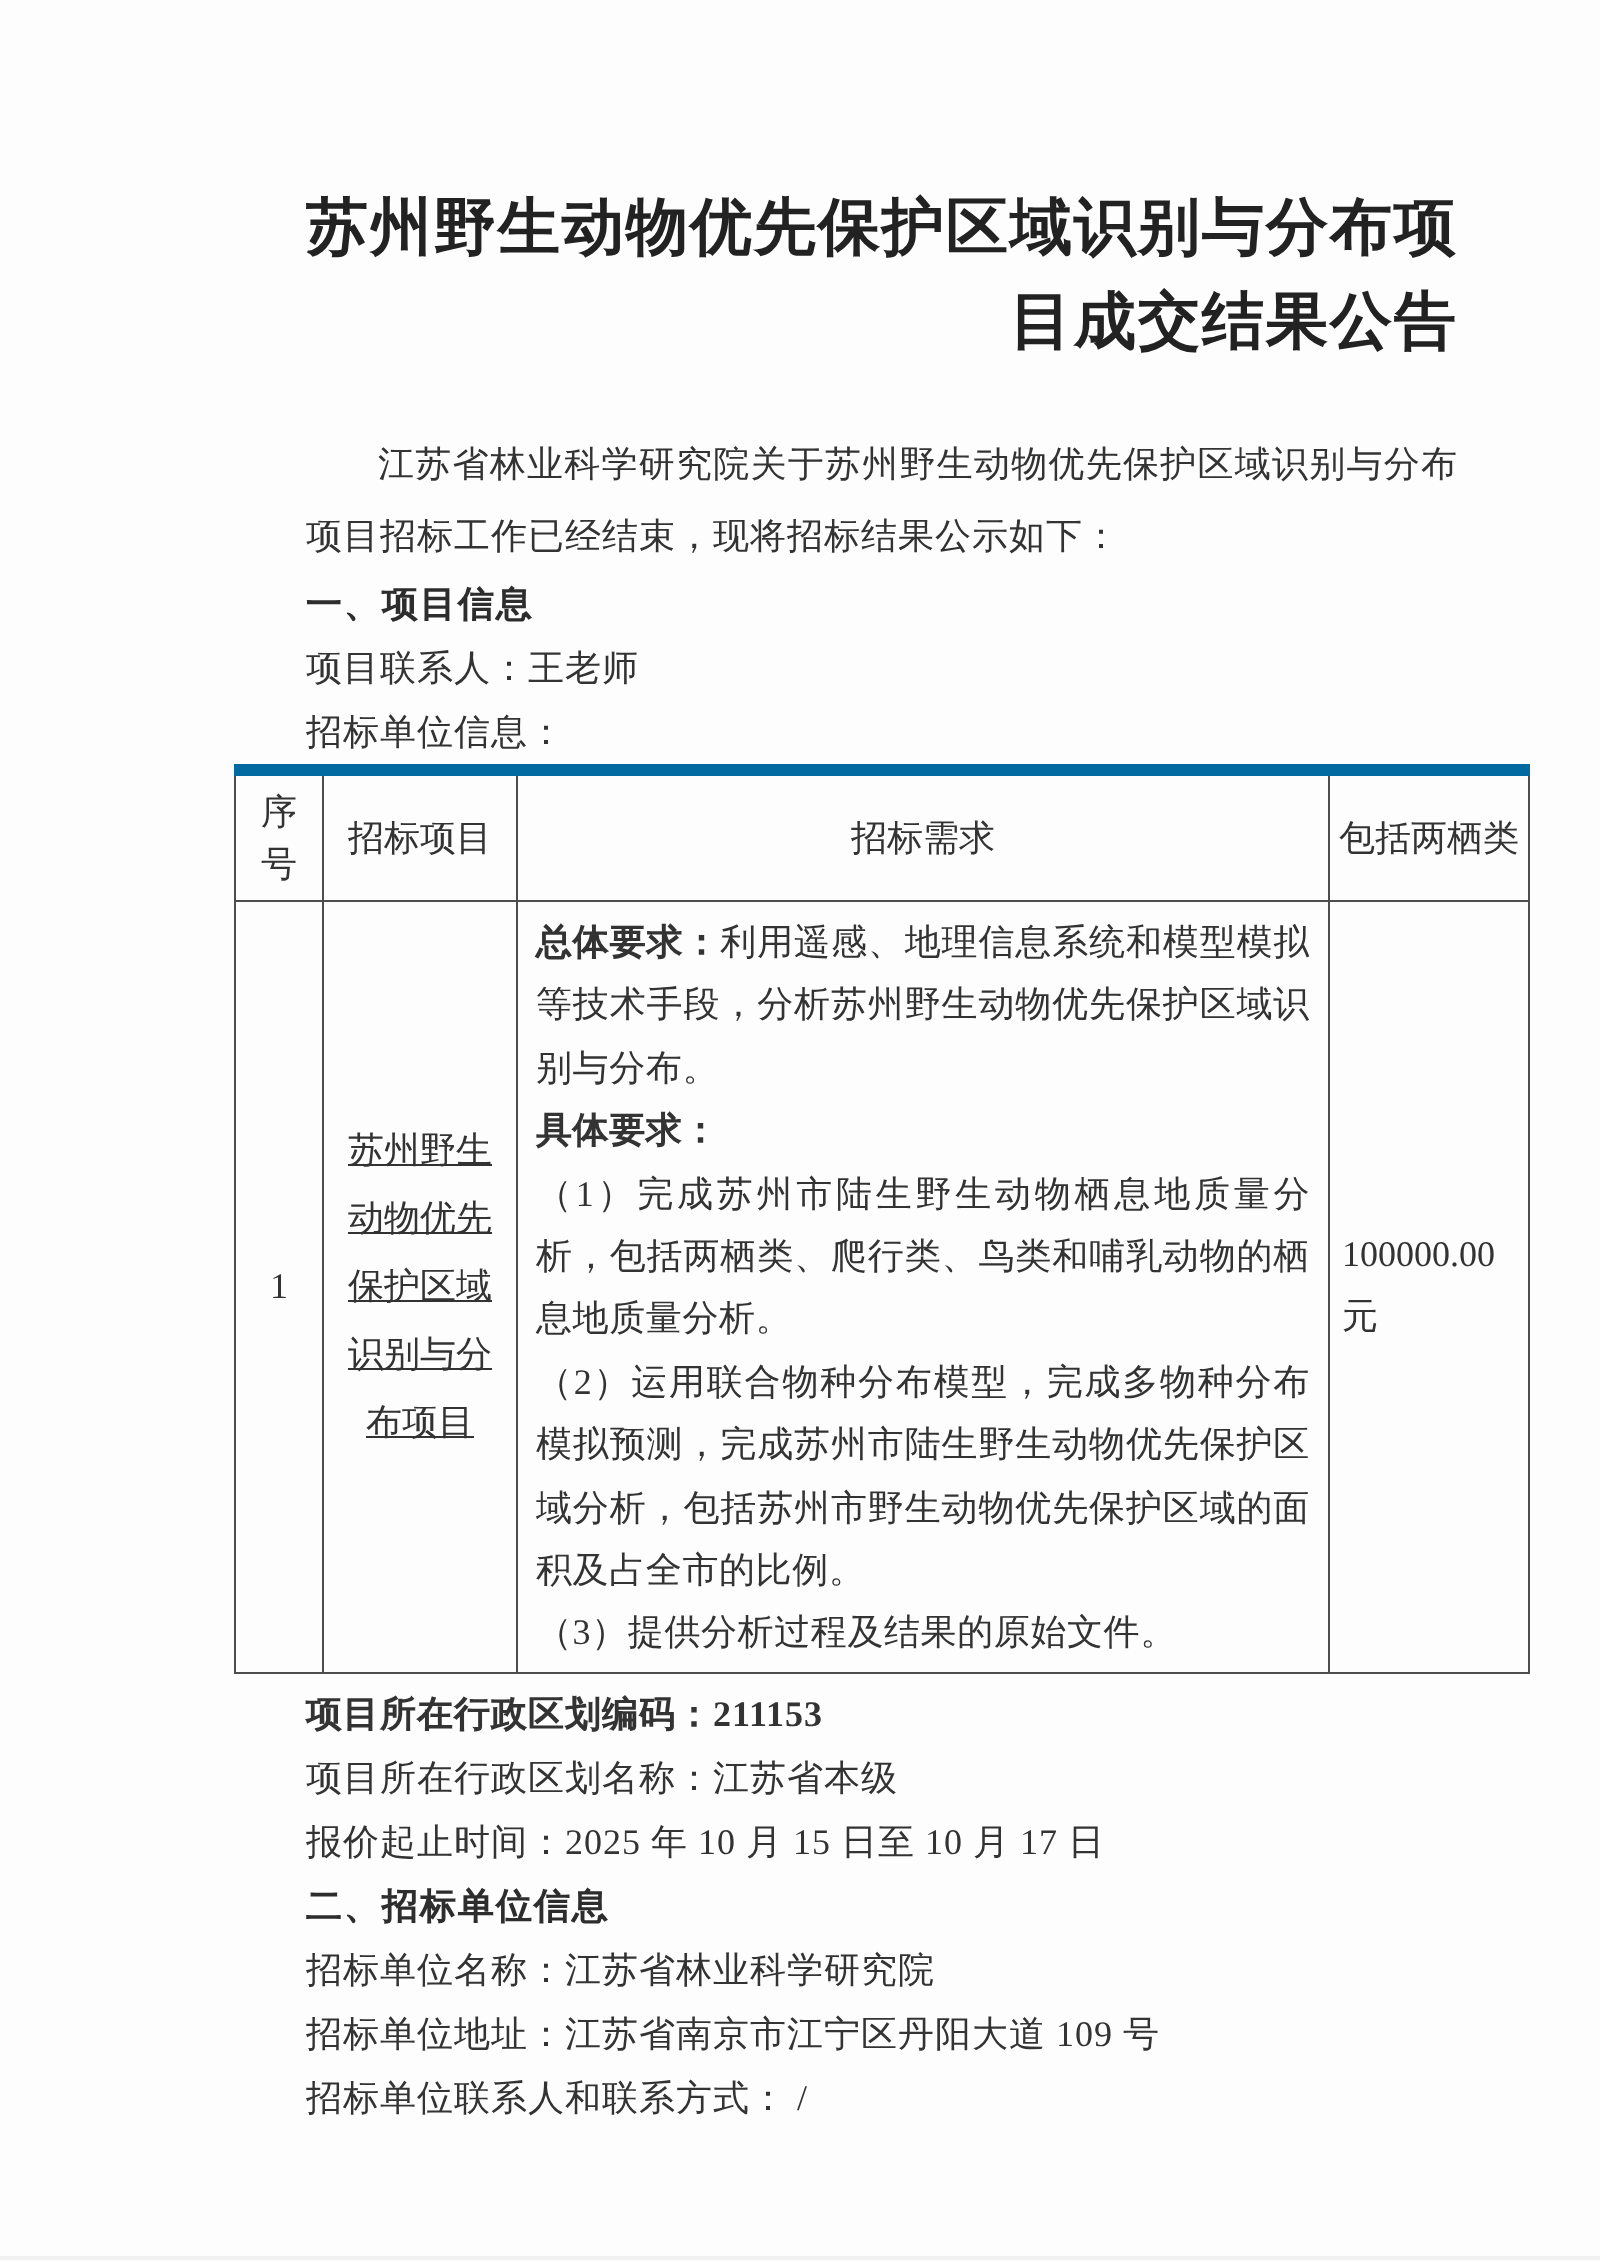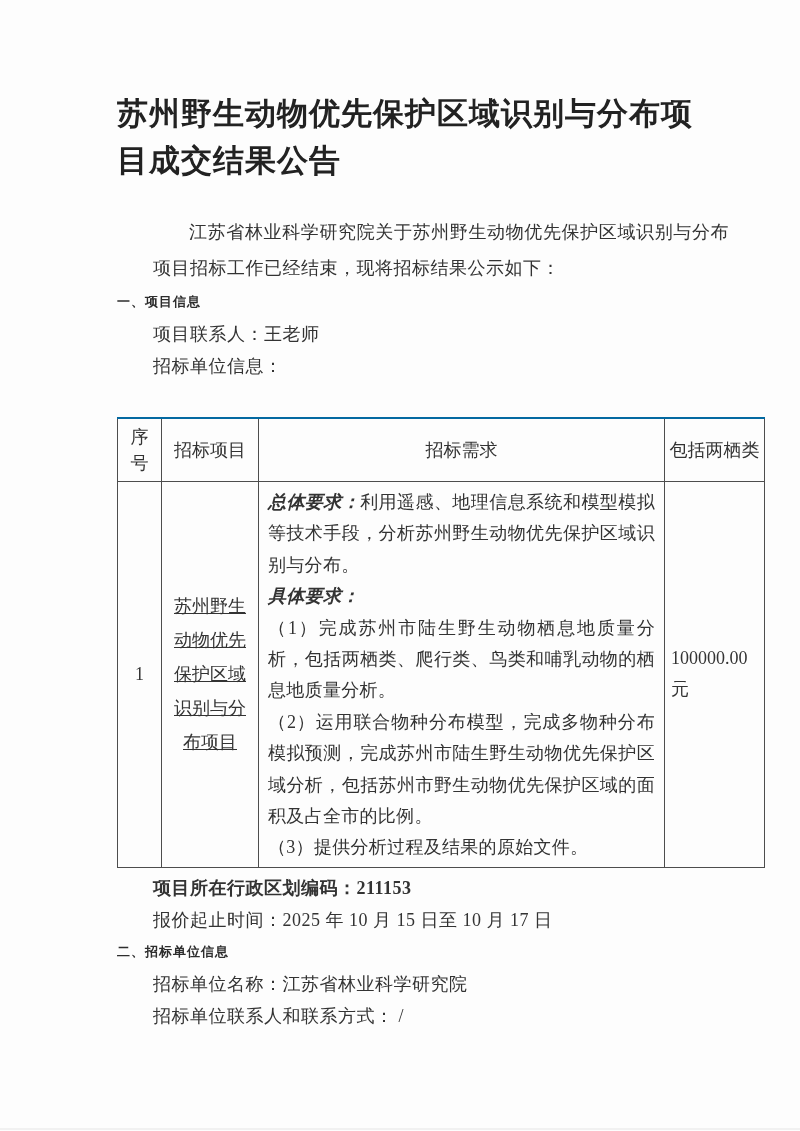--- a/index.html
+++ b/index.html
@@ -18,21 +18,21 @@
   }
   .content {
     position: absolute;
     left: 117px;
     top: 0;
     width: 612px;
   }
   .doc-title {
     margin: 0;
     padding-top: 90px;
-    text-align: left;
+    text-align: right;
     font-family: "Liberation Sans", "DejaVu Sans", sans-serif;
     font-weight: 700;
     font-size: 31px;
     line-height: 47px;
     letter-spacing: 1px;
     color: #222222;
   }
   .doc-title .tline { display: block; }
   p { margin: 0; }
   .intro {
@@ -40,44 +40,45 @@
     font-size: 18px;
     line-height: 36px;
     text-indent: 2em;
     text-align: justify;
     letter-spacing: 0.5px;
     margin-left: 36px;
   }
   .sec-heading {
     font-family: "Liberation Sans", "DejaVu Sans", sans-serif;
     font-weight: 700;
-    font-size: 13px;
+    font-size: 18px;
     line-height: 32px;
     color: #2d2d2d;
     letter-spacing: 1px;
+    margin-left: 36px;
   }
   .field {
     font-size: 18px;
     line-height: 32px;
     padding-left: 2em;
     letter-spacing: 0.5px;
   }
   table.bid-table {
     table-layout: fixed;
     border-collapse: collapse;
     width: 611px;
     margin: 0;
   }
   table.bid-table td, table.bid-table th {
     border: 1px solid #4d4d4d;
     font-weight: normal;
     font-size: 18px;
     color: #333333;
   }
-  table.bid-table { border-top: 2px solid #0369a1; margin-top: 35px; }
+  table.bid-table { border-top: 6px solid #0369a1; }
   th.h-seq      { width: 35px; }
   th.h-project  { width: 88px; }
   th.h-req      { width: 397px; }
   th.h-amount   { width: 91px; }
   th { text-align: center; line-height: 26px; padding: 5px 4px; height: 50px; }
   td.c-seq {
     text-align: center;
     vertical-align: middle;
     height: 316px;
   }
@@ -90,21 +91,21 @@
     text-decoration: underline;
   }
   td.c-req {
     vertical-align: top;
     padding: 5px 9px 3px 9px;
     font-size: 17.5px;
     line-height: 31.4px;
     text-align: justify;
     letter-spacing: 0.3px;
   }
-  td.c-req b { font-weight: 700; font-style: italic; }
+  td.c-req b { font-weight: 700; }
   td.c-amount {
     vertical-align: middle;
     padding: 0 6px;
     line-height: 31px;
   }
   .after-table { margin-top: 4px; font-weight: bold; }
   .scan-edge {
     position: absolute;
     left: 0;
     bottom: 1px;
@@ -152,21 +153,23 @@
           </td>
           <td class="c-amount">
             <div>100000.00</div>
             <div>元</div>
           </td>
         </tr>
       </tbody>
     </table>
 
     <p class="field after-table">项目所在行政区划编码：211153</p>
+    <p class="field">项目所在行政区划名称：江苏省本级</p>
     <p class="field">报价起止时间：2025 年 10 月 15 日至 10 月 17 日</p>
 
     <p class="sec-heading">二、招标单位信息</p>
     <p class="field">招标单位名称：江苏省林业科学研究院</p>
+    <p class="field">招标单位地址：江苏省南京市江宁区丹阳大道 109 号</p>
     <p class="field">招标单位联系人和联系方式： /</p>
 
   </div>
   <div class="scan-edge"></div>
 </div>
 
 </body></html>

